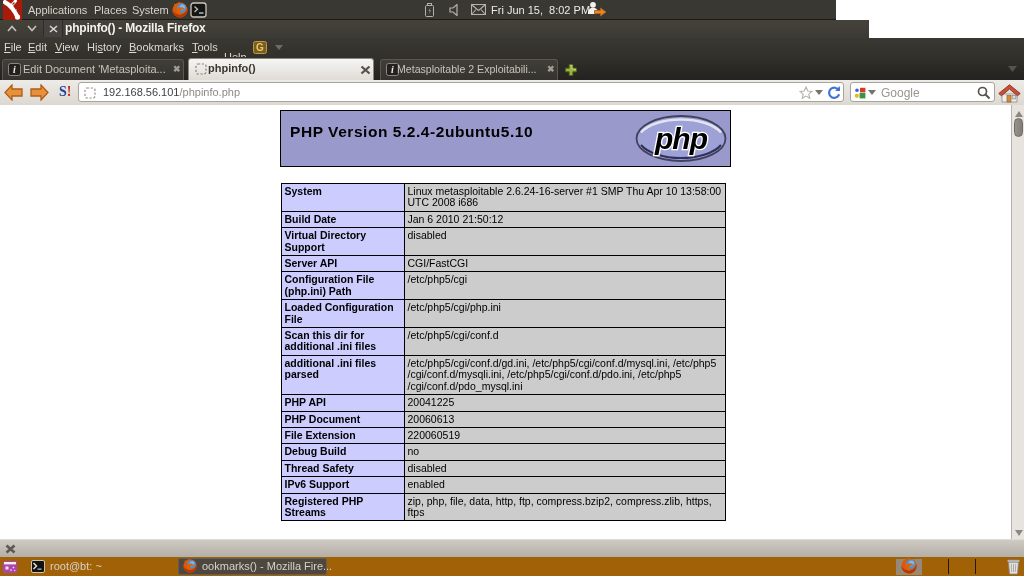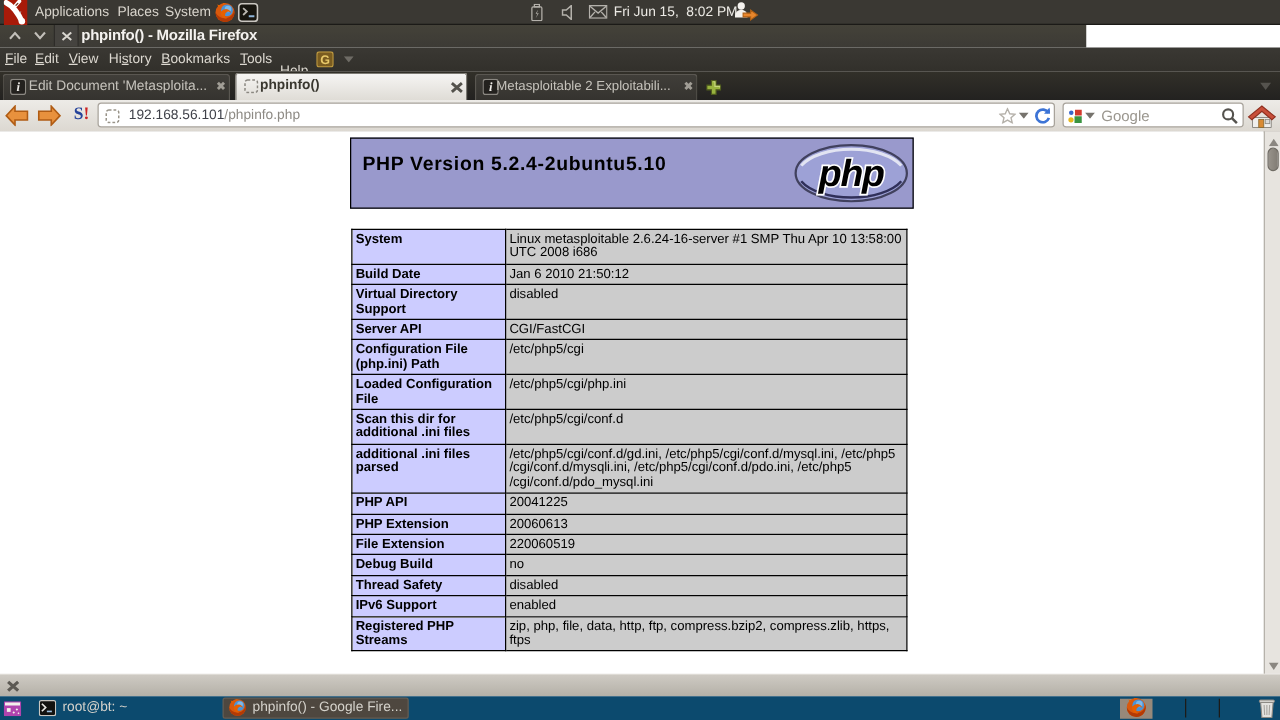--- a/index.html
+++ b/index.html
@@ -1,21 +1,21 @@
 <!DOCTYPE html>
 <html><head>
 <meta charset="utf-8">
 <style>
 * { margin:0; padding:0; box-sizing:border-box; }
 html,body { width:1024px; height:576px; overflow:hidden; }
 body { font-family:"Liberation Sans", sans-serif; position:relative; background:#fff; }
 .abs { position:absolute; }
 
 
-#toppanel { left:0; top:0; width:1024px; height:20px; background:#3a3833; border-bottom:1px solid #1b1a17; }
+#toppanel { left:0; top:0; width:836px; height:20px; background:#3a3833; border-bottom:1px solid #1b1a17; }
 #toppanel .menu { color:#d8d4cc; font-size:11px; }
 #clockarea { color:#eceae5; font-size:11px; }
 
 
 #titlebar { left:0; top:20px; width:869px; height:18px; background:linear-gradient(#444239,#3c3a35); }
 #wtitle { color:#f4f2ef; font-size:12px; font-weight:bold; letter-spacing:-0.2px; }
 
 
 #menubar { left:0; top:38px; width:1024px; height:19px; background:linear-gradient(#3a3833,#32302b); color:#ddd9d1; font-size:11px; }
 #menubar u { text-decoration:underline; }
@@ -41,21 +41,21 @@
 td.v { background:#cccccc; width:321px; }
 
 
 #sbar { left:1011px; top:105px; width:13px; height:434px; background:#e7e4df; border-left:1px solid #b6b2ab; }
 #sthumb { position:absolute; left:1.5px; top:13px; width:9px; height:19px; background:linear-gradient(90deg,#97928a,#827d75); border-radius:4.5px; border:1px solid #6f6b64; }
 
 
 #statusbar { left:0; top:539px; width:1024px; height:18px; background:linear-gradient(#cecac3,#b4b0a7); border-top:1px solid #dedbd5; }
 
 
-#botpanel { left:0; top:557px; width:1024px; height:19px; background:#0c4a6e; }
+#botpanel { left:0; top:557px; width:1024px; height:19px; background:#a16207; }
 .btext { color:#d5d2cb; font-size:11px; }
 </style>
 </head>
 <body>
 <svg width="0" height="0" style="position:absolute">
   <defs>
     <g id="ffx">
       <circle cx="8" cy="8" r="7.6" fill="#d9590c"></circle>
       <circle cx="9.6" cy="6.2" r="4.7" fill="#4a93d8"></circle>
       <circle cx="10.4" cy="5.1" r="2.6" fill="#7cb8ea"></circle>
@@ -263,21 +263,21 @@
         </tr>
     <tr>
           <td class="e">additional .ini files<br>parsed</td>
           <td class="v">/etc/php5/cgi/conf.d/gd.ini, /etc/php5/cgi/conf.d/mysql.ini, /etc/php5<br>/cgi/conf.d/mysqli.ini, /etc/php5/cgi/conf.d/pdo.ini, /etc/php5<br>/cgi/conf.d/pdo_mysql.ini</td>
         </tr>
     <tr>
           <td class="e">PHP API</td>
           <td class="v">20041225</td>
         </tr>
     <tr>
-          <td class="e">PHP Extension</td>
+          <td class="e">PHP Document</td>
           <td class="v">20060613</td>
         </tr>
     <tr>
           <td class="e">File Extension</td>
           <td class="v">220060519</td>
         </tr>
     <tr>
           <td class="e">Debug Build</td>
           <td class="v">no</td>
         </tr>
@@ -322,21 +322,21 @@
   <svg class="abs" style="left:31px;top:3px;" width="14" height="13" viewBox="0 0 14 13">
     <rect x="0.5" y="0.5" width="13" height="12" rx="1.5" fill="#13120f" stroke="#c9c6c0"></rect>
     <path d="M2.5,3 L5.5,6 L2.5,9" stroke="#e8e6e1" stroke-width="1.4" fill="none"></path>
     <rect x="6.5" y="8.5" width="4" height="1.3" fill="#9fc0de"></rect>
   </svg>
   <span class="abs btext" style="left:50px;top:3px;">root@bt: ~</span>
   <div class="abs" style="left:178px;top:1px;width:149px;height:17px;background:#4e473f;border:1px solid #665d52;border-radius:2px;"></div>
   <svg class="abs" style="left:183px;top:2px;" width="14" height="14" viewBox="0 0 16 16">
       <use href="#ffx"></use>
     </svg>
-  <span class="abs btext" style="left:202px;top:3px;">phpinfo() - Google Fire...</span>
+  <span class="abs btext" style="left:202px;top:3px;">ookmarks() - Mozilla Fire...</span>
   <div class="abs" style="left:896px;top:2px;width:26px;height:16px;background:#97897a;"></div>
   <svg class="abs" style="left:901px;top:1px;" width="16" height="16" viewBox="0 0 16 16">
       <use href="#ffx"></use>
     </svg>
   <div class="abs" style="left:948px;top:2px;width:1px;height:15px;background:#1c1b18;"></div>
   <div class="abs" style="left:975px;top:2px;width:1px;height:15px;background:#1c1b18;"></div>
   <svg class="abs" style="left:1006px;top:1px;" width="15" height="17" viewBox="0 0 15 17">
     <path d="M2.5,4 L12.5,4 L11.5,16 L3.5,16 Z" fill="#e4e2de" stroke="#8d8a84" stroke-width="0.9"></path>
     <rect x="1.5" y="2" width="12" height="2" rx="0.8" fill="#d4d2cd" stroke="#8d8a84" stroke-width="0.8"></rect>
     <path d="M5.3,6 L5.7,14 M7.5,6 L7.5,14 M9.7,6 L9.3,14" stroke="#a8a5a0" stroke-width="0.9"></path>

